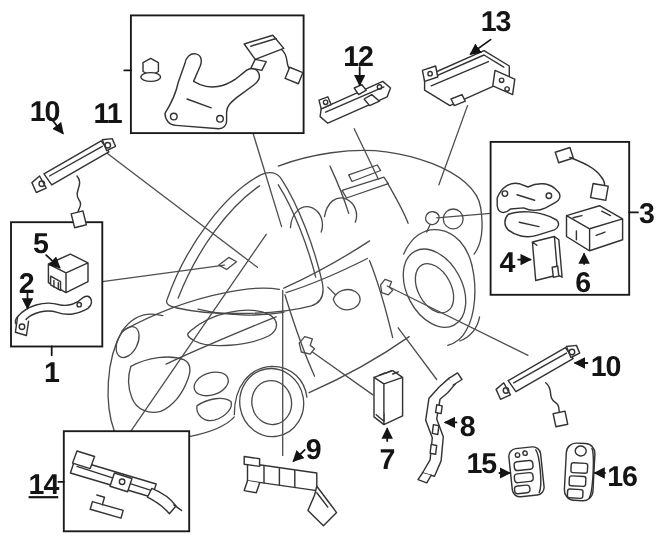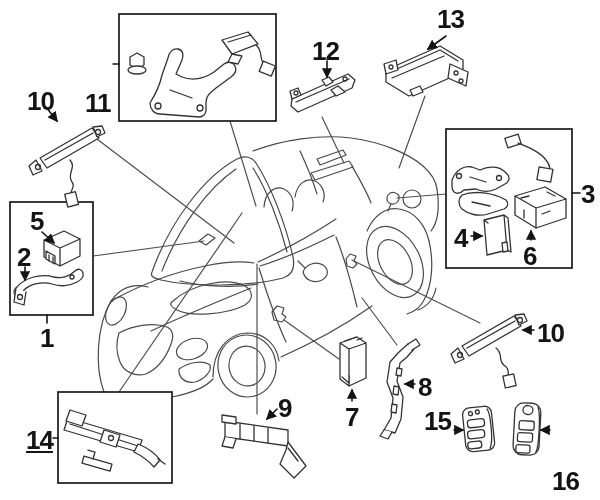--- a/index.html
+++ b/index.html
@@ -256,14 +256,14 @@
   <div class="callout" style="left:523px; top:243px;">6</div>
   <div class="callout" style="left:30px;  top:208px;">5</div>
   <div class="callout" style="left:17px;  top:244px;">2</div>
   <div class="callout" style="left:40px;  top:325px;">1</div>
   <div class="callout" style="left:26px;  top:427px;text-decoration:underline;">14</div>
   <div class="callout" style="left:278px; top:395px;">9</div>
   <div class="callout" style="left:345px; top:404px;">7</div>
   <div class="callout" style="left:418px; top:374px;">8</div>
   <div class="callout" style="left:537px; top:320px;">10</div>
   <div class="callout" style="left:424px; top:408px;">15</div>
-  <div class="callout" style="left:552px; top:420px;margin-top:48px;">16</div>
+  <div class="callout" style="left:552px; top:420px;">16</div>
 </div>
 
 </body></html>

